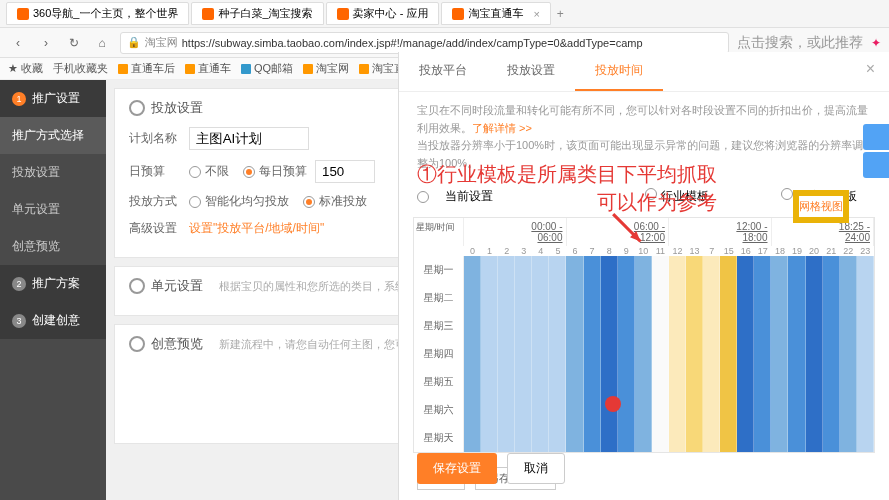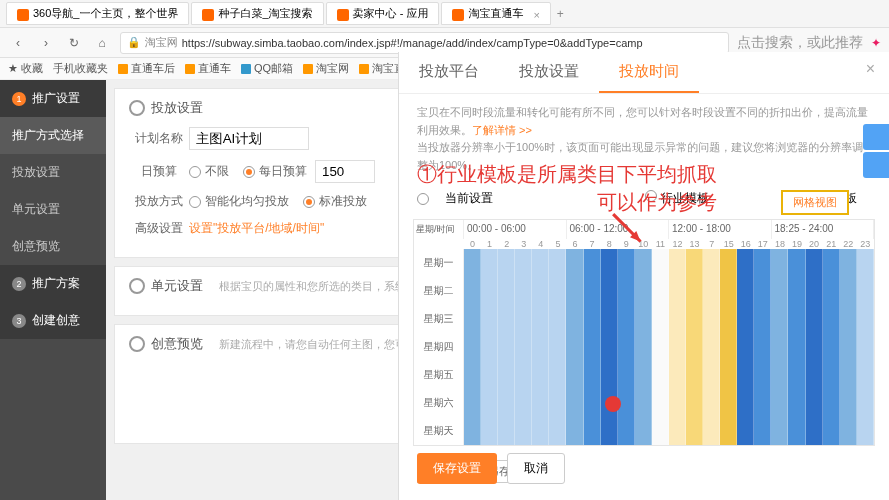--- a/index.html
+++ b/index.html
@@ -1,18 +1,18 @@
 <!DOCTYPE html>
 <html><head>
 <meta charset="utf-8">
 <style>
 *{margin:0;padding:0;box-sizing:border-box;font-family:"Microsoft YaHei",Arial,sans-serif;}
 body{width:889px;height:500px;overflow:hidden;background:#fff;font-size:12px;position:relative;}
 .titlebar{height:28px;background:#f5f5f5;display:flex;align-items:center;padding:0 6px;border-bottom:1px solid #e0e0e0;}
-.tab{padding:3px 10px;background:#fff;border:1px solid #ddd;margin-right:2px;font-size:11px;display:flex;align-items:flex-end;gap:4px;border-radius:2px 2px 0 0;}
+.tab{padding:3px 10px;background:#fff;border:1px solid #ddd;margin-right:2px;font-size:11px;display:flex;align-items:center;gap:4px;border-radius:2px 2px 0 0;}
 .tab.active{background:#fff;}
 .tab .ico{width:12px;height:12px;background:#ff6600;border-radius:2px;}
 .addrbar{height:30px;background:#f8f8f8;display:flex;align-items:center;padding:0 8px;gap:8px;border-bottom:1px solid #e0e0e0;}
 .navbtn{width:20px;height:20px;color:#666;display:flex;align-items:center;justify-content:center;}
 .addrbox{flex:1;display:flex;align-items:center;background:#fff;border:1px solid #ddd;border-radius:3px;padding:2px 6px;height:22px;font-size:11px;}
 .addrbox .lock{color:#2c8;margin-right:4px;}
 .bmbar{height:22px;background:#fafafa;display:flex;align-items:center;padding:0 8px;gap:10px;font-size:11px;color:#555;border-bottom:1px solid #eee;}
 .bmbar .bm{display:flex;align-items:center;gap:3px;}
 .bmbar .ico{width:10px;height:10px;background:#ff9800;border-radius:1px;}
 .main{display:flex;height:calc(100% - 80px);}
@@ -20,40 +20,40 @@
 .sidenav .item{padding:10px 12px;font-size:12px;display:flex;align-items:center;gap:6px;}
 .sidenav .item.hd{background:#3a3a3a;color:#fff;}
 .sidenav .item.active{background:#5a5a5a;color:#fff;}
 .sidenav .num{width:14px;height:14px;border-radius:50%;background:#ff7f27;color:#fff;font-size:9px;display:inline-flex;align-items:center;justify-content:center;}
 .sidenav .num.grey{background:#888;}
 .page{flex:1;background:#f0f0f0;padding:8px;position:relative;}
 .panel{background:#fff;border:1px solid #e5e5e5;margin-bottom:8px;padding:10px 14px;}
 .phd{display:flex;align-items:center;gap:6px;font-size:13px;color:#555;margin-bottom:10px;}
 .phd .pico{width:16px;height:16px;border:2px solid #999;border-radius:50%;}
 .row{display:flex;align-items:center;margin-bottom:10px;font-size:12px;color:#666;}
-.lbl{width:60px;text-align:center;}
+.lbl{width:60px;}
 input[type=text]{border:1px solid #ddd;padding:3px 6px;width:120px;}
 .radio{width:12px;height:12px;border:1px solid #999;border-radius:50%;display:inline-block;margin-right:4px;position:relative;}
 .radio.on::after{content:'';width:6px;height:6px;background:#ff7f27;border-radius:50%;position:absolute;top:2px;left:2px;}
 .link{color:#ff7f27;}
 .overlay{position:absolute;top:52px;left:398px;right:0;bottom:0;background:#fff;border-left:1px solid #ddd;z-index:10;}
 .tabs{display:flex;border-bottom:1px solid #eee;}
-.tabs .t{padding:10px 20px;font-size:15px;color:#666;}
+.tabs .t{padding:10px 20px;font-size:12px;color:#666;}
 .tabs .t.on{color:#ff7f27;border-bottom:2px solid #ff7f27;}
 .tip{padding:10px 18px;font-size:11px;color:#999;line-height:1.6;}
 .annot{position:absolute;top:108px;left:18px;z-index:15;}
 .annot .tx{color:#e53935;font-size:20px;font-weight:500;line-height:1.4;text-align:right;}
 .arrow{position:absolute;top:158px;left:210px;width:42px;height:42px;}
 .arrow svg{width:100%;height:100%;}
 .tplrow{display:flex;align-items:center;gap:12px;padding:6px 18px;font-size:12px;}
-.tplbtn{background:#fff;border:2px solid #eab308;color:#ff7f27;padding:3px 10px;font-size:11px;position:absolute;right:40px;top:138px;}
+.tplbtn{background:#fff;border:6px solid #eab308;color:#ff7f27;padding:3px 0;font-size:11px;position:absolute;right:40px;top:138px;}
 .sched{margin:6px 14px;border:1px solid #e5e5e5;}
-.schhd{display:flex;font-size:10px;color:#666;}
+.schhd{display:flex;font-size:10px;color:#666;gap:48px;}
 .schhd .sp{width:50px;border-right:1px solid #eee;}
-.schhd .seg{flex:1;text-align:left;padding:3px;border-right:1px solid #eee;}
+.schhd .seg{flex:1;text-align:right;padding:3px;border-right:1px solid #eee;text-decoration:underline;}
 .hours{display:flex;font-size:9px;color:#999;}
 .hours .sp{width:50px;}
 .hours .h{flex:1;text-align:center;}
 .daysrow{display:flex;height:28px;}
 .daysrow .dlbl{width:50px;font-size:10px;color:#666;display:flex;align-items:center;justify-content:center;border-right:1px solid #eee;}
 .daysrow .cells{flex:1;display:flex;}
 .daysrow .c{flex:1;border-right:1px solid rgba(255,255,255,0.3);}
 .c.b1{background:#b8d4f0;}
 .c.b2{background:#7fb3e0;}
 .c.b3{background:#4a90d9;}

